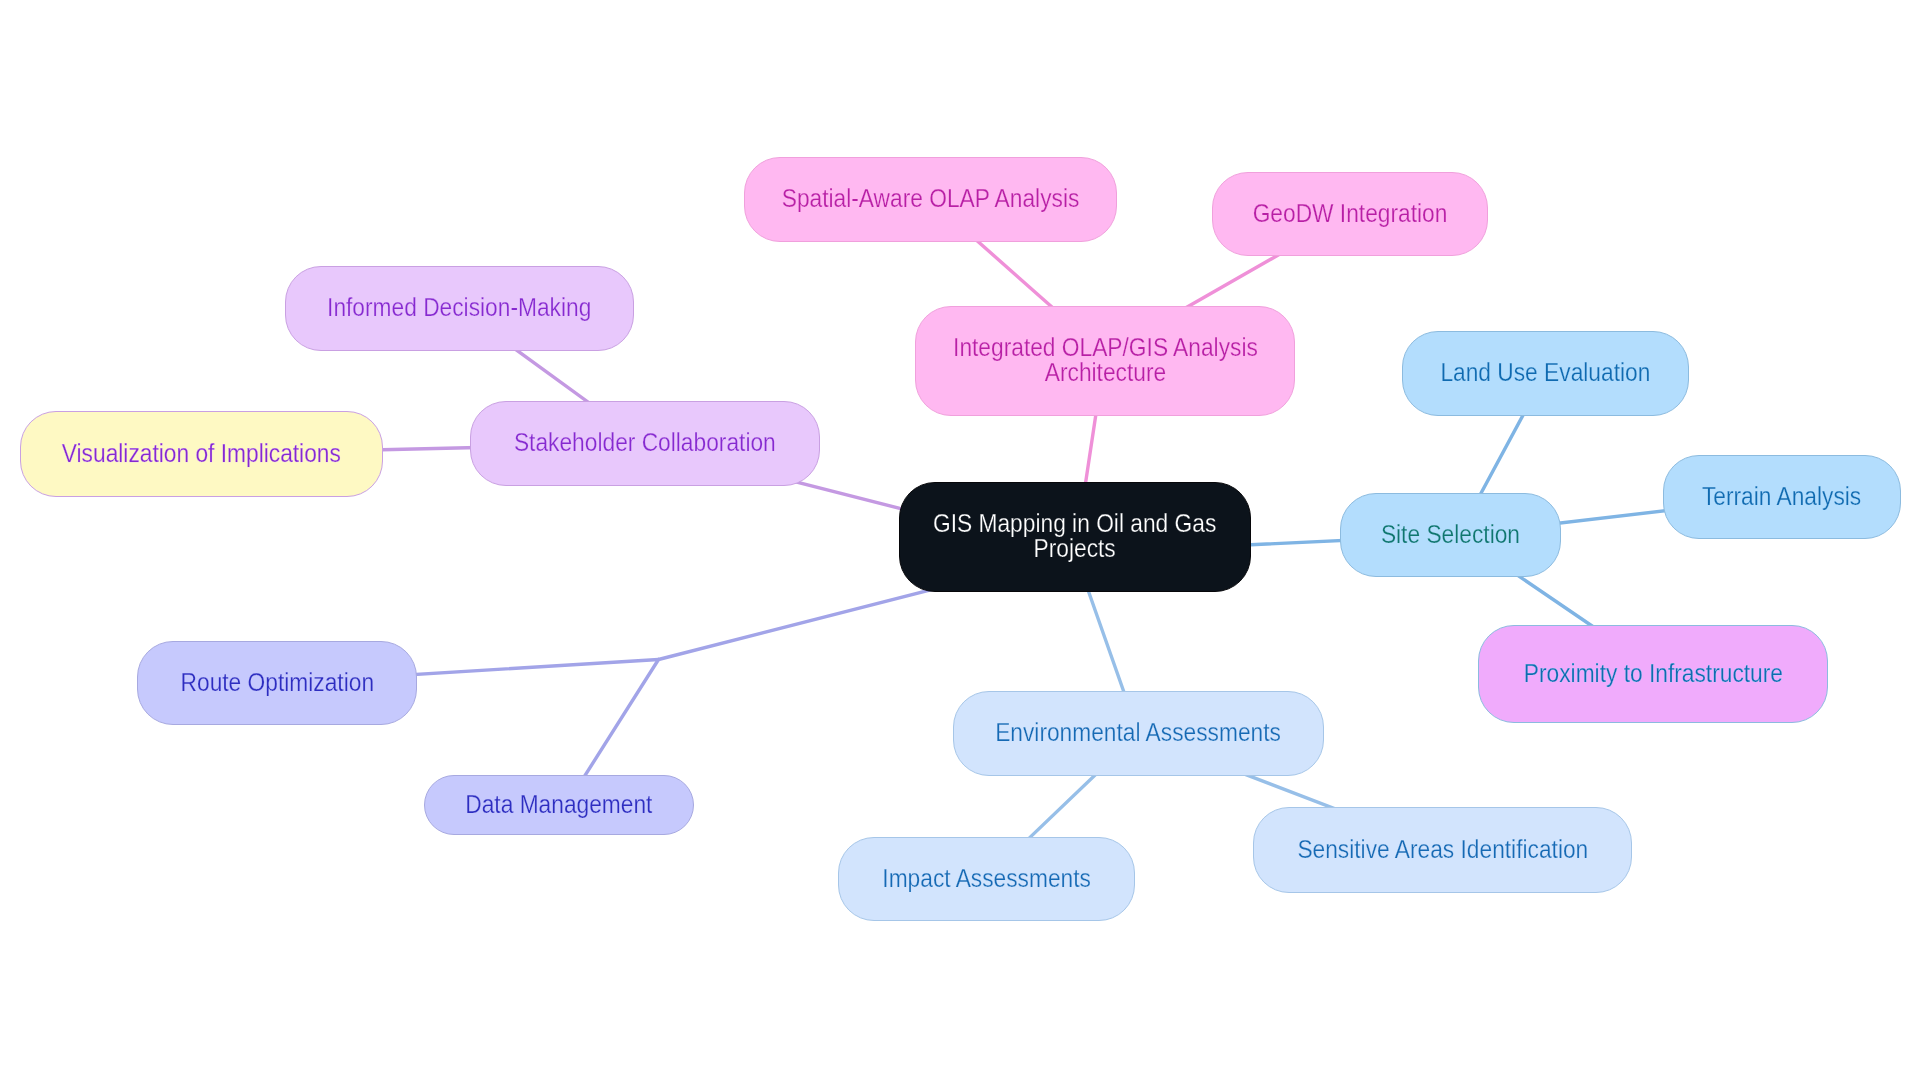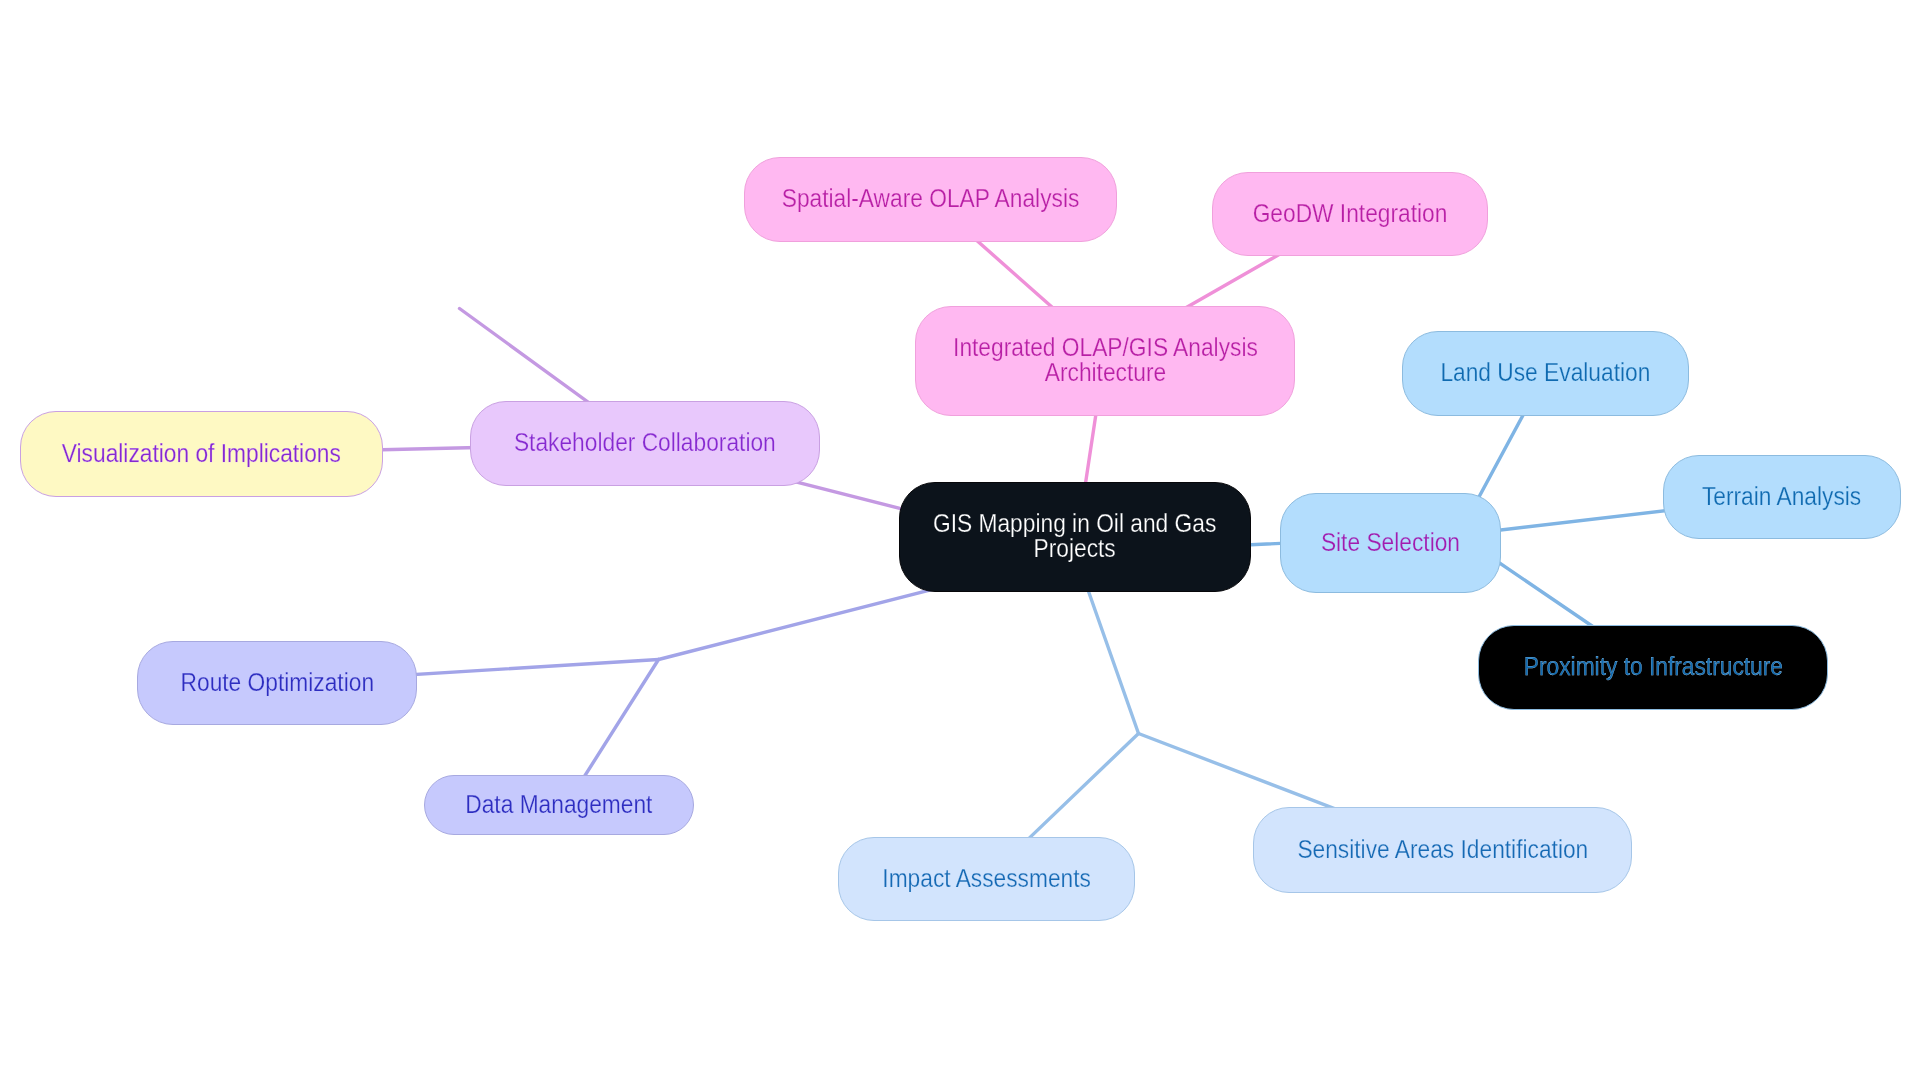--- a/index.html
+++ b/index.html
@@ -58,43 +58,53 @@
   <div class="node" id="n-geodw" style="left:1212px;top:172px;width:276px;height:84px;border-radius:36px;border-width:1.4px;background:#ffb8f1;border-color:#f0a0dc;color:#b81fa5">
    <div class="label" style="font-size:25px;line-height:25px;transform:translateY(-1px) scaleX(0.91);-webkit-text-stroke:0.25px #ffb8f1">
     <div class="line">GeoDW Integration</div>
    </div>
   </div>
   <div class="node" id="n-stake" style="left:470px;top:401px;width:350px;height:85px;border-radius:36px;border-width:1.4px;background:#e8c8fc;border-color:#c9a0e2;color:#8629d0">
    <div class="label" style="font-size:25px;line-height:25px;transform:translateY(-1px) scaleX(0.91);-webkit-text-stroke:0.25px #e8c8fc">
     <div class="line">Stakeholder Collaboration</div>
    </div>
   </div>
+  <div class="node" id="n-informed" style="left:285px;top:266px;width:349px;height:85px;border-radius:36px;border-width:1.4px;background:#e8c8fc;border-color:#c9a0e2;color:#8629d0">
+   <div class="label" style="font-size:25px;line-height:25px;transform:translateY(-1px) scaleX(0.91);-webkit-text-stroke:0.25px #e8c8fc">
+    <div class="line">Informed Decision-Making</div>
+   </div>
+  </div>
   <div class="node" id="n-visual" style="left:20px;top:411px;width:363px;height:86px;border-radius:36px;border-width:1.4px;background:#fef9c3;border-color:#c9a0e2;color:#8629d0">
    <div class="label" style="font-size:25px;line-height:25px;transform:translateY(-1px) scaleX(0.91);-webkit-text-stroke:0.25px #e8c8fc">
     <div class="line">Visualization of Implications</div>
    </div>
   </div>
-  <div class="node" id="n-site" style="left:1280px;top:493px;width:221px;height:100px;border-radius:36px;border-width:1.4px;background:#b3ddfd;border-color:#8cbbdf;color:#a21caf">
+  <div class="node" id="n-site" style="left:1340px;top:493px;width:221px;height:84px;border-radius:36px;border-width:1.4px;background:#b3ddfd;border-color:#8cbbdf;color:#0f766e">
    <div class="label" style="font-size:25px;line-height:25px;transform:translateY(-1px) scaleX(0.91);-webkit-text-stroke:0.25px #b3ddfd">
     <div class="line">Site Selection</div>
    </div>
   </div>
   <div class="node" id="n-land" style="left:1402px;top:331px;width:287px;height:85px;border-radius:36px;border-width:1.4px;background:#b3ddfd;border-color:#8cbbdf;color:#0f6ab0">
    <div class="label" style="font-size:25px;line-height:25px;transform:translateY(-1px) scaleX(0.91);-webkit-text-stroke:0.25px #b3ddfd">
     <div class="line">Land Use Evaluation</div>
    </div>
   </div>
   <div class="node" id="n-terrain" style="left:1663px;top:455px;width:238px;height:84px;border-radius:36px;border-width:1.4px;background:#b3ddfd;border-color:#8cbbdf;color:#0f6ab0">
    <div class="label" style="font-size:25px;line-height:25px;transform:translateY(-1px) scaleX(0.91);-webkit-text-stroke:0.25px #b3ddfd">
     <div class="line">Terrain Analysis</div>
    </div>
   </div>
-  <div class="node" id="n-prox" style="left:1478px;top:625px;width:350px;height:85px;border-radius:36px;border-width:1.4px;background:#000000;border-color:#8cbbdf;color:#0f6ab0">
+  <div class="node" id="n-prox" style="left:1478px;top:625px;width:350px;height:98px;border-radius:36px;border-width:1.4px;background:#f0abfc;border-color:#8cbbdf;color:#0f6ab0">
    <div class="label" style="font-size:25px;line-height:25px;transform:translateY(-1px) scaleX(0.91);-webkit-text-stroke:0.25px #b3ddfd">
     <div class="line">Proximity to Infrastructure</div>
+   </div>
+  </div>
+  <div class="node" id="n-env" style="left:953px;top:691px;width:371px;height:85px;border-radius:36px;border-width:1.4px;background:#d2e4fd;border-color:#a6c6e8;color:#1569b4">
+   <div class="label" style="font-size:25px;line-height:25px;transform:translateY(-1px) scaleX(0.91);-webkit-text-stroke:0.25px #d2e4fd">
+    <div class="line">Environmental Assessments</div>
    </div>
   </div>
   <div class="node" id="n-impact" style="left:838px;top:837px;width:297px;height:84px;border-radius:36px;border-width:1.4px;background:#d2e4fd;border-color:#a6c6e8;color:#1569b4">
    <div class="label" style="font-size:25px;line-height:25px;transform:translateY(-1px) scaleX(0.91);-webkit-text-stroke:0.25px #d2e4fd">
     <div class="line">Impact Assessments</div>
    </div>
   </div>
   <div class="node" id="n-sens" style="left:1253px;top:807px;width:379px;height:86px;border-radius:36px;border-width:1.4px;background:#d2e4fd;border-color:#a6c6e8;color:#1569b4">
    <div class="label" style="font-size:25px;line-height:25px;transform:translateY(-1px) scaleX(0.91);-webkit-text-stroke:0.25px #d2e4fd">
     <div class="line">Sensitive Areas Identification</div>

